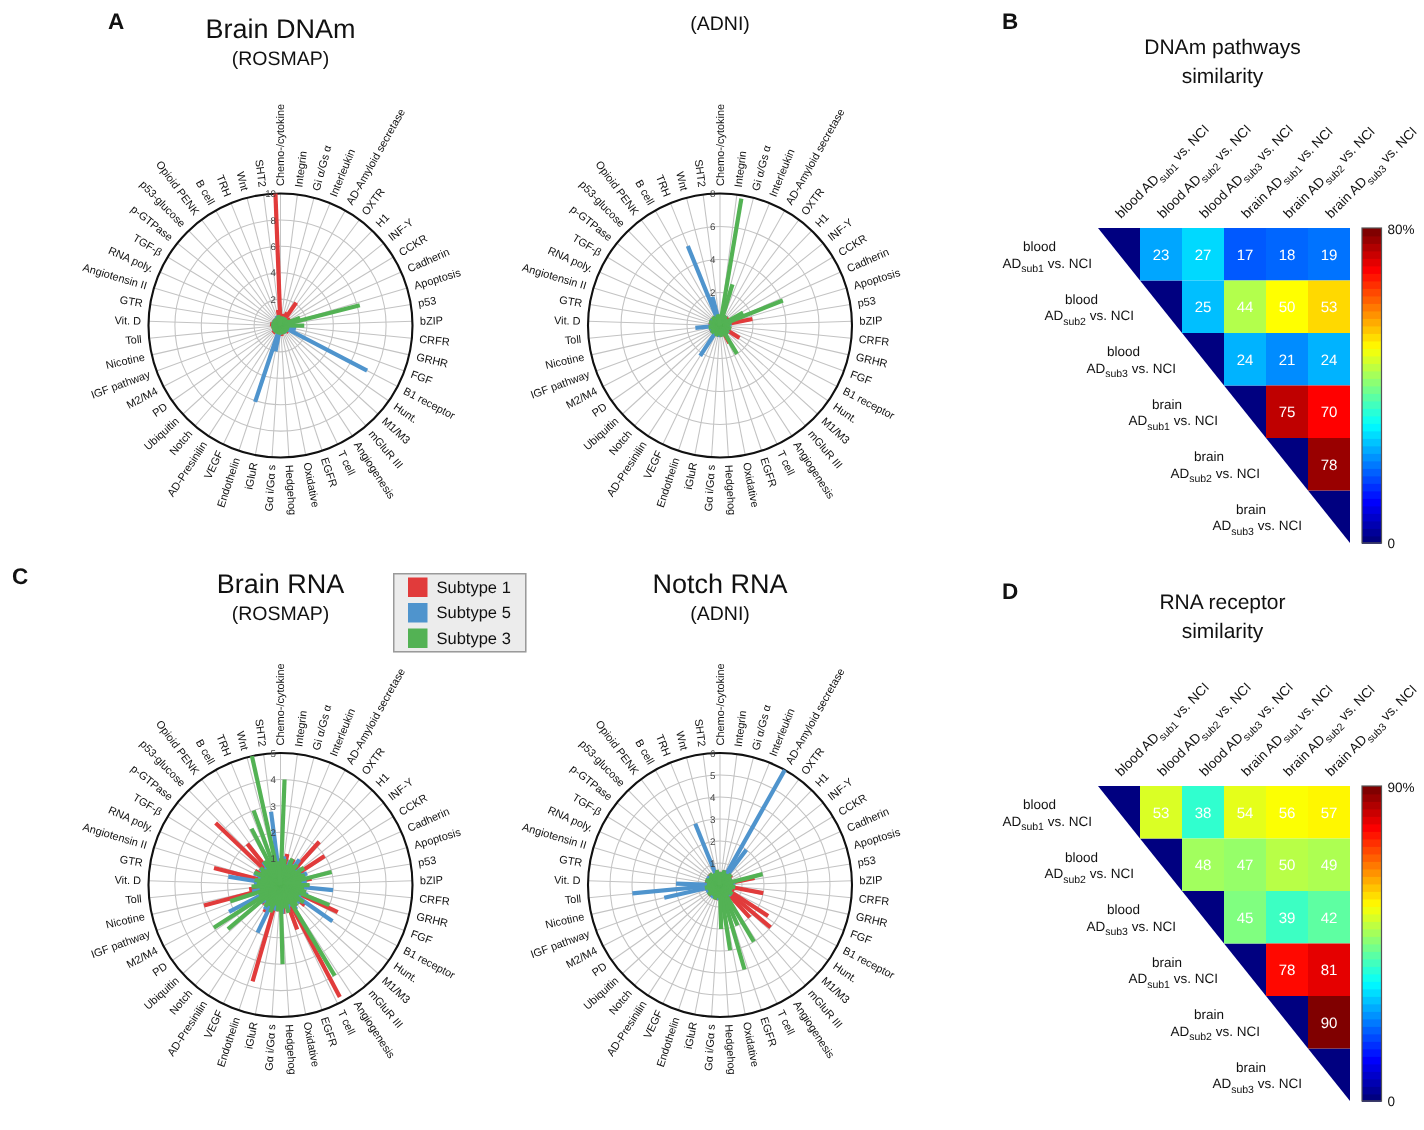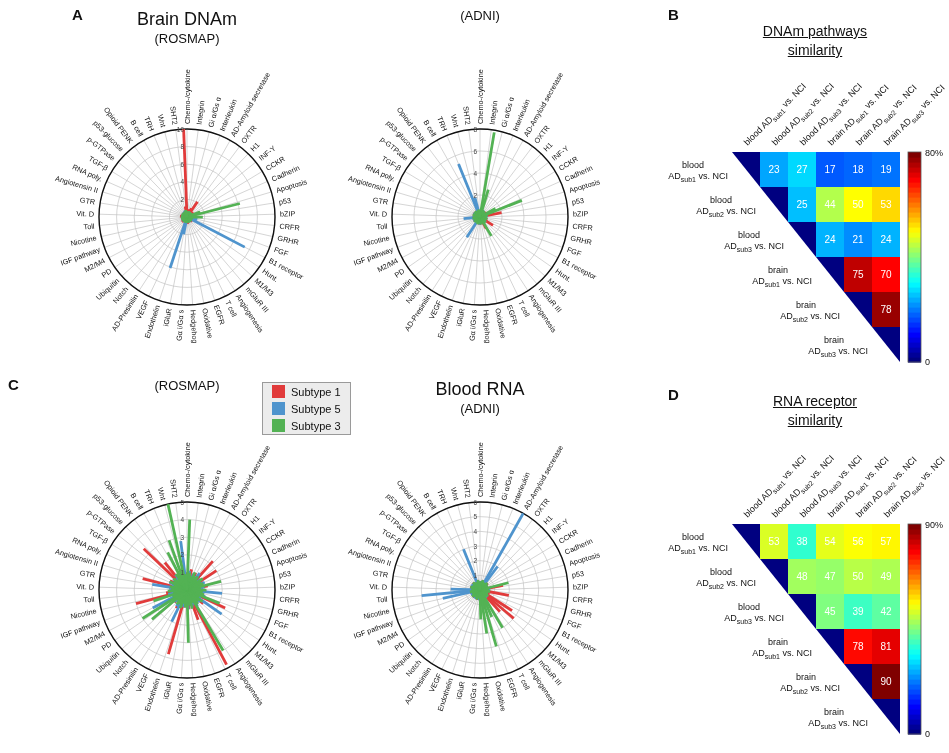--- a/index.html
+++ b/index.html
@@ -3,21 +3,21 @@
 <meta charset="utf-8">
 <style>
   html,body{margin:0;padding:0}
   body{width:949px;height:753px;position:relative;background:#fff;overflow:hidden;
        font-family:"Liberation Sans",sans-serif;color:#111}
   .panel-label{position:absolute;font-weight:bold;font-size:15px}
   .chart-title{position:absolute;width:200px;text-align:center;line-height:1.25}
   .chart-title .t1{font-size:18px;}
   .chart-title .t2{font-size:13px}
   .hm-title{position:absolute;width:230px;text-align:center;font-size:14px;line-height:1.35}
-  .hm-title .u{text-decoration:underline}
+  .hm-title .u{}
   svg{position:absolute;overflow:visible;font-family:"Liberation Sans",sans-serif}
   .legend{position:absolute;background:#ececec;border:1px solid #9a9a9a;padding:2px 9px;
           display:flex;flex-direction:column;gap:4px}
   .legend-row{display:flex;align-items:center;gap:6px;font-size:11px;white-space:nowrap}
   .sw{width:13px;height:13px;display:inline-block}
 </style>
 </head>
 <body>
 
 <div>
@@ -28,24 +28,25 @@
   <div class="panel-label" style="left:668px;top:386px">D</div>
 
   <div class="chart-title" style="left:87px;top:8px">
     <div class="t1">Brain DNAm</div>
     <div class="t2">(ROSMAP)</div>
   </div>
   <div class="chart-title" style="left:380px;top:8px">
     <div class="t2">(ADNI)</div>
   </div>
   <div class="chart-title" style="left:87px;top:378px">
+    <div class="t1">Brain RNA</div>
     <div class="t2">(ROSMAP)</div>
   </div>
   <div class="chart-title" style="left:380px;top:378px">
-    <div class="t1">Blood RNA</div>
+    <div class="t1">Notch RNA</div>
     <div class="t2">(ADNI)</div>
   </div>
 
   <div class="hm-title" style="left:700px;top:22px">
     <div class="u">DNAm pathways</div>
     <div class="u">similarity</div>
   </div>
   <div class="hm-title" style="left:700px;top:392px">
     <div class="u">RNA receptor</div>
     <div class="u">similarity</div>

